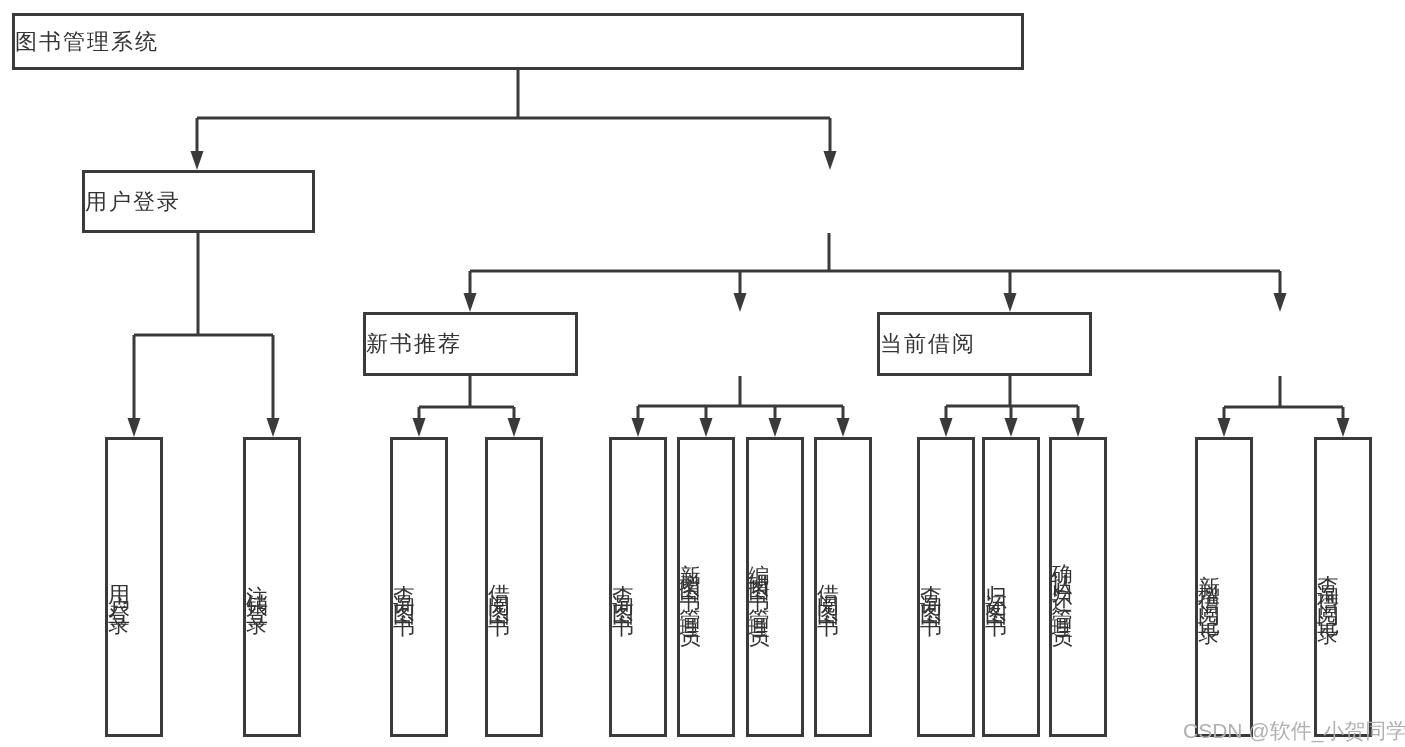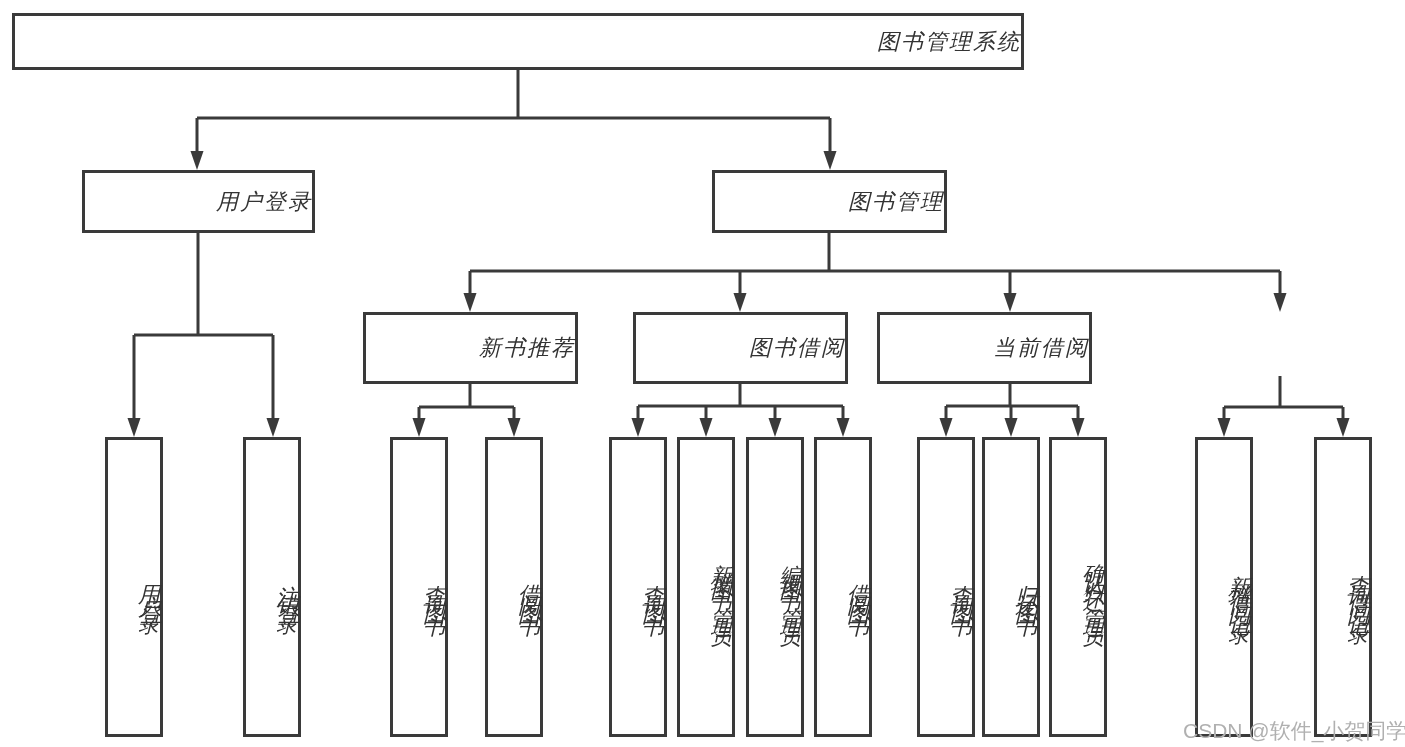--- a/index.html
+++ b/index.html
@@ -20,40 +20,39 @@
     width: 1405px; height: 747px;
     pointer-events: none;
   }
 
   .box {
     position: absolute;
     border: 3px solid #3a3a3a;
     background: #ffffff;
     display: flex;
     align-items: center;
-    justify-content: flex-end;
+    justify-content: flex-start;
     color: #333333;
-    font-style: italic;
   }
   .box span {
     font-size: 22px;
     color: #333333;
     white-space: nowrap;
     letter-spacing: 2px;
   }
 
   
   .root  { left: 12px;  top: 13px;  width: 1012px; height: 57px; }
 
   
   .l2a   { left: 82px;  top: 170px; width: 233px;  height: 63px; }
   .l2b   { left: 712px; top: 170px; width: 235px;  height: 63px; }
 
   
-  .l3    { top: 312px; width: 215px; height: 72px; }
+  .l3    { top: 312px; width: 215px; height: 64px; }
   .l3a   { left: 363px; }
   .l3b   { left: 633px; }
   .l3c   { left: 877px; }
   .l3d   { left: 1173px; }
 
   
   .leaf  { top: 437px; width: 58px; height: 300px; }
   .leaf span {
     writing-mode: vertical-rl;
     text-orientation: mixed;
@@ -140,30 +139,24 @@
     </g>
   </svg>
 
   <div class="box root">
     <span>图书管理系统</span>
   </div>
 
   <div class="box l2a">
     <span>用户登录</span>
   </div>
-  <div class="box l2b">
-    <span>图书管理</span>
-  </div>
 
   <div class="box l3 l3a">
     <span>新书推荐</span>
   </div>
-  <div class="box l3 l3b">
-    <span>图书借阅</span>
-  </div>
   <div class="box l3 l3c">
     <span>当前借阅</span>
   </div>
 
   <div class="box leaf lf1">
     <span>用户登录</span>
   </div>
   <div class="box leaf lf2">
     <span>注销登录</span>
   </div>

